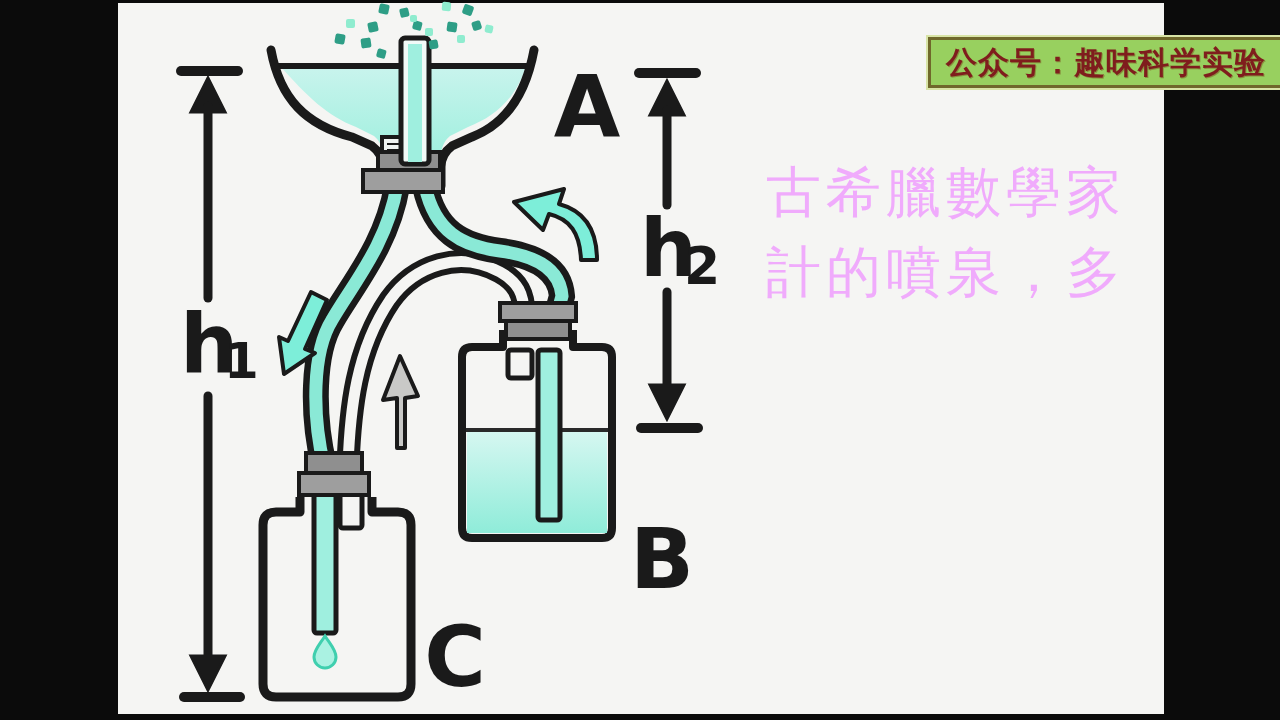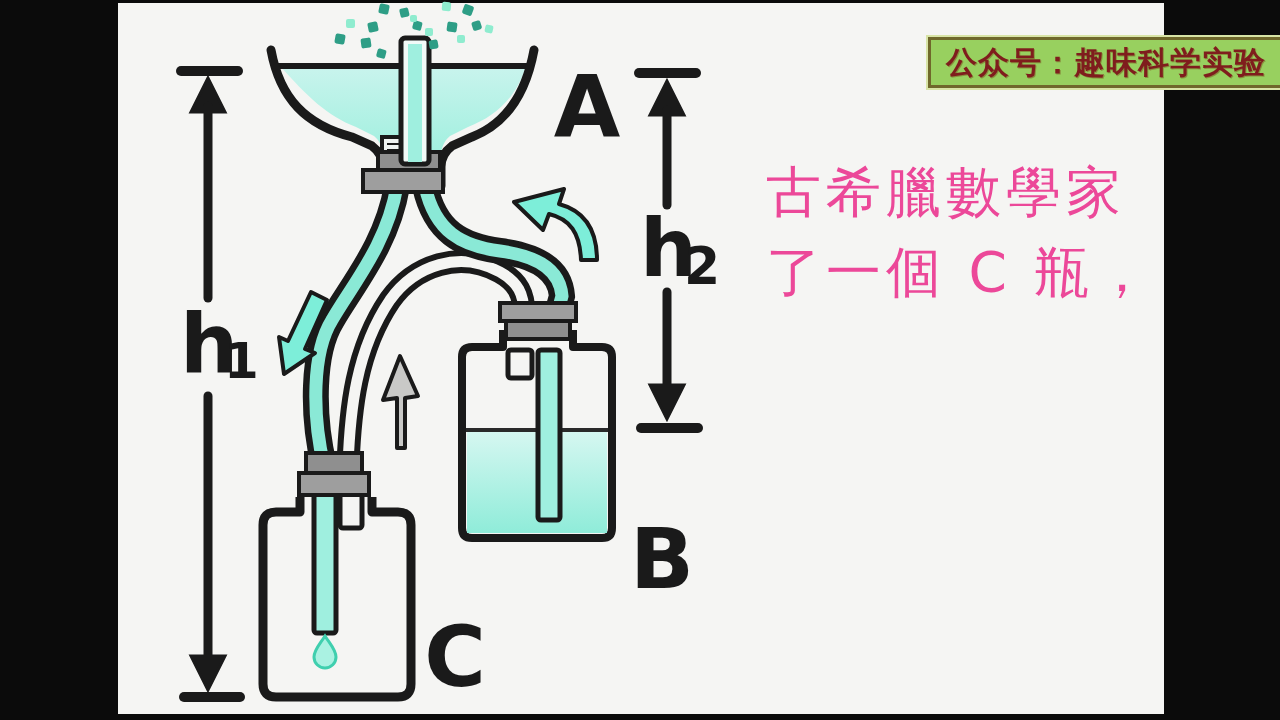--- a/index.html
+++ b/index.html
@@ -9,21 +9,21 @@
     font-family:"DejaVu Sans","Liberation Sans",sans-serif;
   }
   .panel{
     position:absolute;left:118px;top:3px;width:1046px;height:711px;
     background:#f5f5f3;
   }
   .diagram-svg{position:absolute;left:0;top:0;}
   .desc{
     position:absolute;left:766px;top:152px;width:400px;
     font-size:55px;line-height:80px;letter-spacing:5px;
-    color:#ec4899;font-weight:500;
+    color:#f0abfc;font-weight:500;
   }
   .desc .line{white-space:nowrap;}
   .banner{
     position:absolute;left:928px;top:37px;width:356px;height:51px;
     box-sizing:border-box;
     background:#98d05f;
     border:3px solid #6f682b;
     box-shadow:0 0 0 2px #d8e4a6;
     display:flex;align-items:center;justify-content:center;
     font-size:31px;font-weight:bold;color:#7f1d1d;
@@ -147,18 +147,18 @@
   <path d="M397,448 L397,398 L383,400 L400,356 L418,396 L405,398 L405,448 Z" fill="#c9c9c7" stroke="#1a1a1a" stroke-width="4" stroke-linejoin="round"></path>
   <path d="M597,260 C597,230 585,211 559,204 L564,189 L514,202 L543,230 L549,214 C570,219 580,233 581,260 Z" fill="#7deed9" stroke="#1a1a1a" stroke-width="4" stroke-linejoin="round"></path>
 
   <text x="587" y="136" font-size="86" font-weight="bold" fill="#1a1a1a" text-anchor="middle">A</text>
   <text x="662" y="588" font-size="84" font-weight="bold" fill="#1a1a1a" text-anchor="middle">B</text>
   <text x="455" y="686" font-size="84" font-weight="bold" fill="#1a1a1a" text-anchor="middle">C</text>
 </svg>
 
 <div class="desc">
   <div class="line">古希臘數學家</div>
-  <div class="line">了一個 C 瓶，</div>
+  <div class="line">計的噴泉，多</div>
 </div>
 
 <div class="banner">
   <span>公众号：趣味科学实验</span>
 </div>
 
 </body></html>

